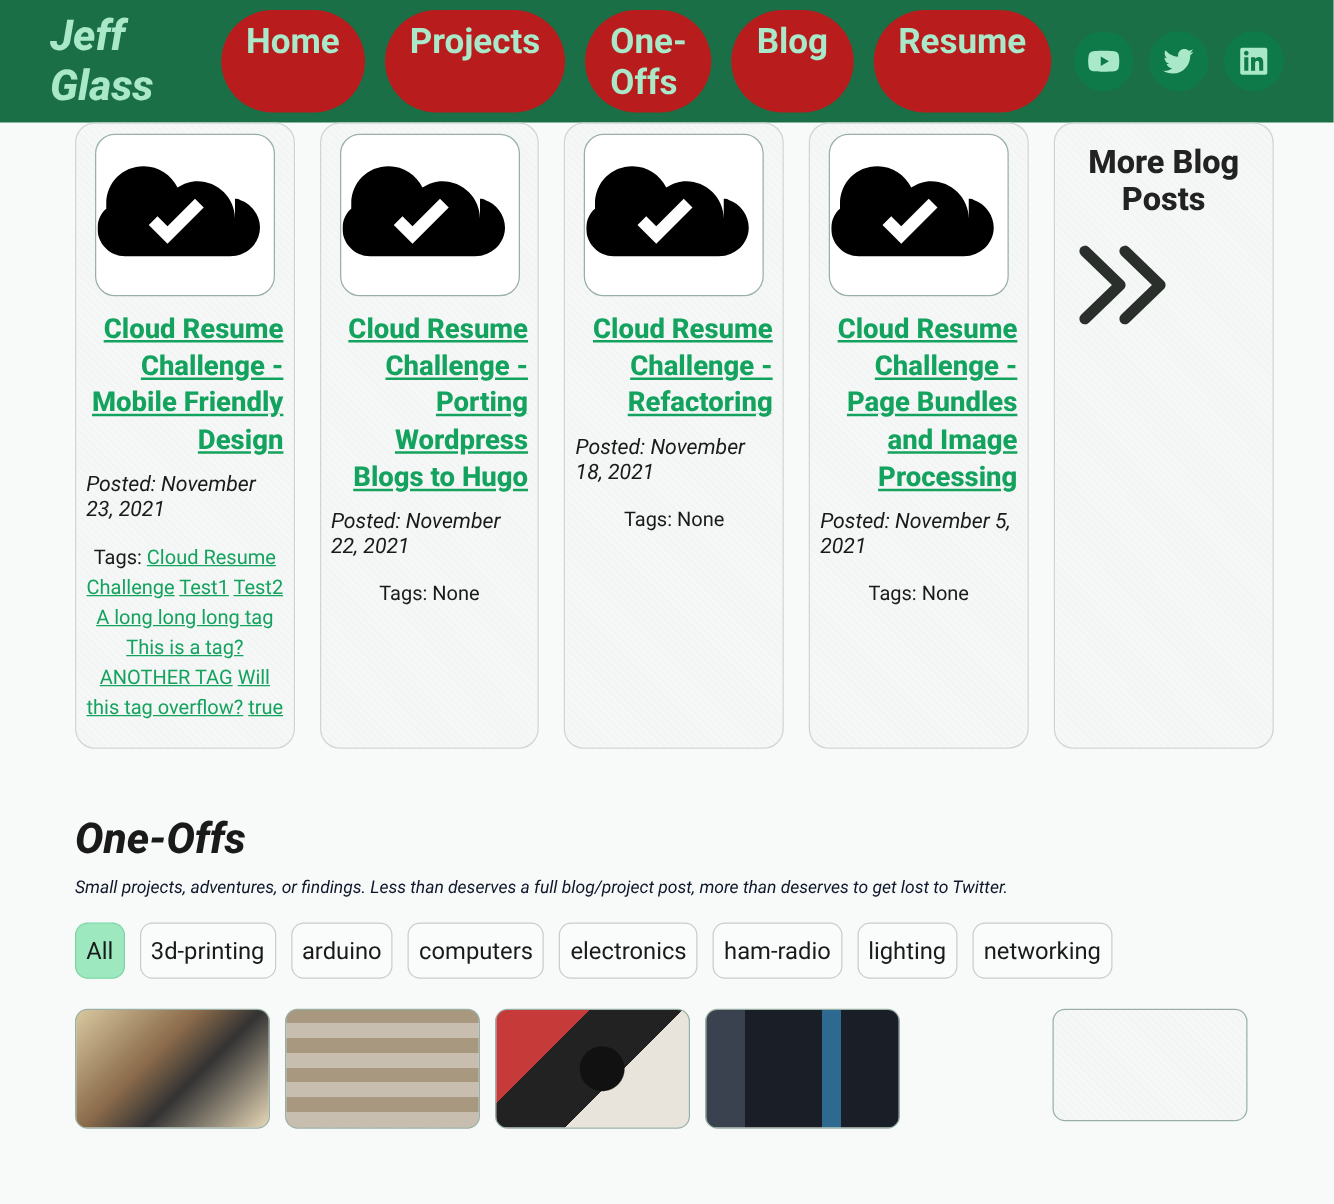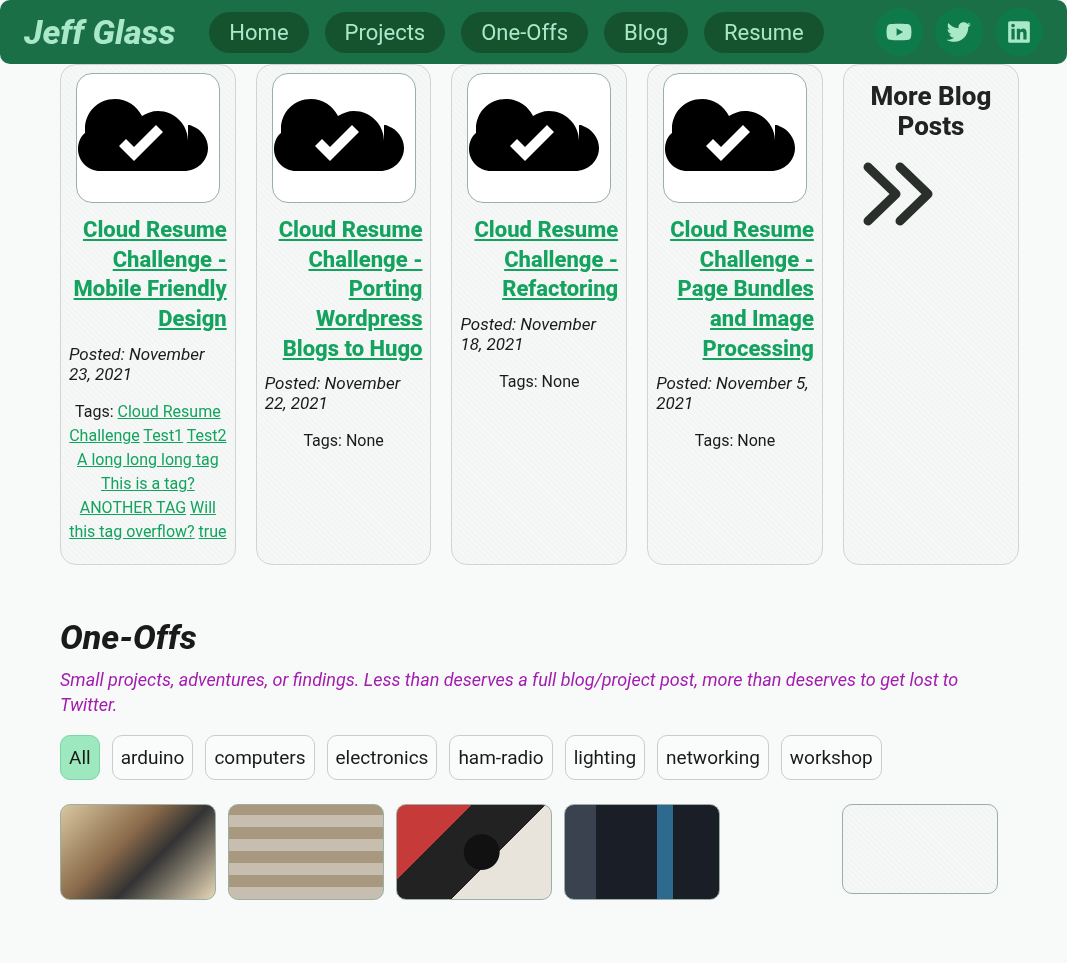--- a/index.html
+++ b/index.html
@@ -3,39 +3,38 @@
 <meta charset="utf-8">
 <style>
 * { box-sizing: border-box; margin: 0; padding: 0; }
 body { font-family: -apple-system, BlinkMacSystemFont, "Segoe UI", Roboto, Helvetica, Arial, sans-serif; background: #f8faf9; color: #1a1a1a; }
 
 
 .nav {
   background: #1a6f47;
   display: flex;
   align-items: center;
-  padding: 8px 24px;
+  padding: 8px 40px;
   gap: 18px;
-  border-radius: 10px;
 }
 .brand {
   font-size: 34px;
   font-weight: 800;
   color: #a9e8c8;
   margin-right: 16px;
   font-style: italic;
 }
 .nav-links { display: flex; gap: 16px; }
 .nav-pill {
-  background: #14532d;
+  background: #b91c1c;
   color: #a9e8c8;
   padding: 8px 20px;
   border-radius: 9999px;
-  font-size: 22px;
-  font-weight: 400;
+  font-size: 28px;
+  font-weight: 700;
   cursor: pointer;
 }
 .nav-social { margin-left: auto; display: flex; gap: 12px; }
 .social-btn {
   width: 48px; height: 48px;
   background: #0f7a49;
   border-radius: 9999px;
   display: flex; align-items: center; justify-content: center;
   cursor: pointer;
 }
@@ -87,21 +86,21 @@
   background: repeating-linear-gradient(45deg,#f2f5f3 0 2px,#f6f8f7 2px 4px);
   display: flex; flex-direction: column; align-items: flex-start;
   padding: 16px;
   cursor: pointer;
 }
 .more-title { font-size: 26px; font-weight: 800; text-align: center; color: #222; margin-bottom: 18px; }
 .chevrons svg { width: 80px; height: 70px; }
 
 
 .section-h { font-size: 34px; font-weight: 800; margin-top: 52px; margin-bottom: 10px; font-style: italic; }
-.section-sub { font-style: italic; font-size: 18px; color: #a21caf; margin-bottom: 18px; line-height:1.4; }
+.section-sub { font-style: italic; font-size: 14px; color: #0f172a; margin-bottom: 18px; line-height:1.4; }
 
 .filters { display: flex; flex-wrap: wrap; gap: 12px; margin-bottom: 24px; }
 .filter {
   border: 1px solid #c7cec9;
   border-radius: 10px;
   padding: 10px 8px;
   font-size: 19px;
   background: #fafcfb;
   cursor: pointer;
 }
@@ -238,27 +237,27 @@
       </span>
     </div>
 
   </div>
 
   <h2 class="section-h">One-Offs</h2>
   <p class="section-sub">Small projects, adventures, or findings. Less than deserves a full blog/project post, more than deserves to get lost to Twitter.</p>
 
   <div class="filters">
     <div class="filter active">All</div>
+    <div class="filter">3d-printing</div>
     <div class="filter">arduino</div>
     <div class="filter">computers</div>
     <div class="filter">electronics</div>
     <div class="filter">ham-radio</div>
     <div class="filter">lighting</div>
     <div class="filter">networking</div>
-    <div class="filter">workshop</div>
   </div>
 
   <div class="thumbs">
     <div class="thumb ph1"></div>
     <div class="thumb ph2"></div>
     <div class="thumb ph3"></div>
     <div class="thumb ph4"></div>
     <div class="thumb blank"></div>
   </div>
 

